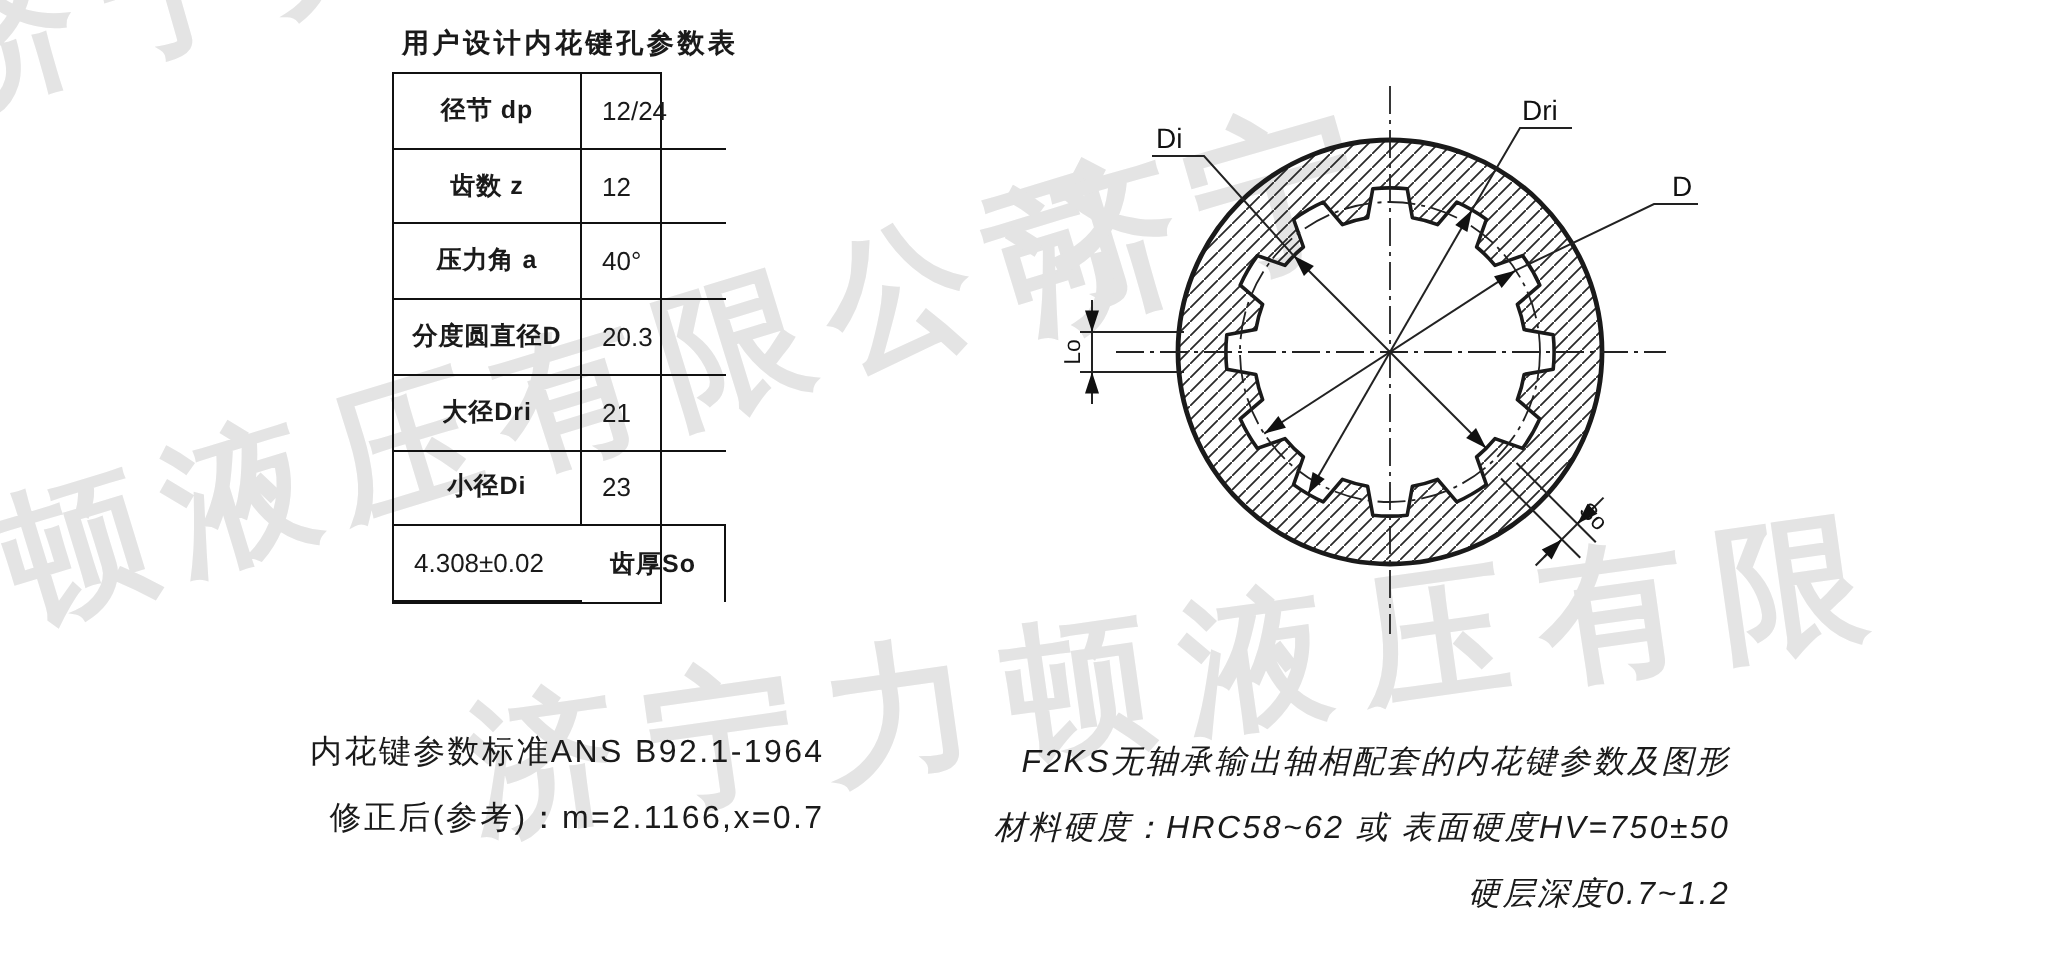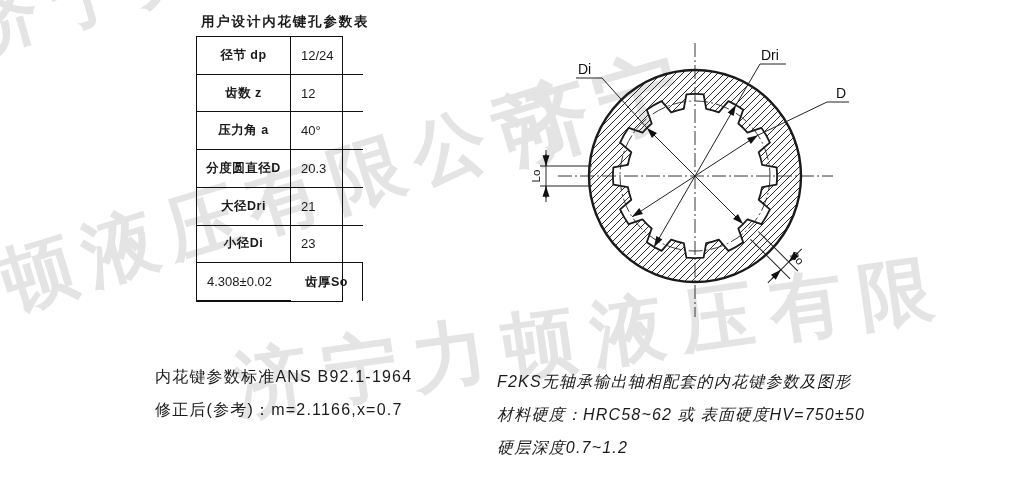--- a/index.html
+++ b/index.html
@@ -12,27 +12,27 @@
   .wm {
     position:absolute; z-index:0; color:#e4e4e4; font-weight:bold;
     white-space:nowrap; transform-origin:left top; user-select:none;
     font-family:"Liberation Sans", sans-serif;
   }
   .wm0 { left:-45px; top:-18px; font-size:72px; letter-spacing:14px; transform:rotate(-16deg); }
   .wm1 { left:-12px; top:238px; font-size:74px; letter-spacing:12px; transform:rotate(-17deg); }
   .wm2 { left:492px; top:80px;  font-size:84px; letter-spacing:10px; transform:rotate(-16deg); }
   .wm3 { left:228px; top:338px; font-size:74px; letter-spacing:16px; transform:rotate(-8deg); }
   
-  .content { position:absolute; inset:0; z-index:1; }
+  .content { position:absolute; inset:0; z-index:1;text-align:right; }
   .table-title {
     position:absolute; left:201px; top:13px; font-size:13.5px; font-weight:bold;
     letter-spacing:1.8px; white-space:nowrap;
   }
   .param-table {
-    position:absolute; left:196px; top:36px; width:147px; height:266px;
+    position:absolute; left:196px; top:36px; width:135px; height:266px;
     display:grid; grid-template-columns:94px 72px; grid-auto-rows:1fr;
     border:1.6px solid #111;
   }
   .cell { border-right:1.1px solid #111; border-bottom:1.1px solid #111;
           display:flex; align-items:center; }
   .cell.last-col { border-right:none; }
   .cell.last-row { border-bottom:none; }
   .cell.lbl { justify-content:center; font-size:12.5px; font-weight:bold; letter-spacing:0.5px; }
   .cell.val { padding-left:10px; font-size:13px; }
   .notes { position:absolute; font-size:16px; line-height:33px; letter-spacing:1.2px; white-space:nowrap; }

